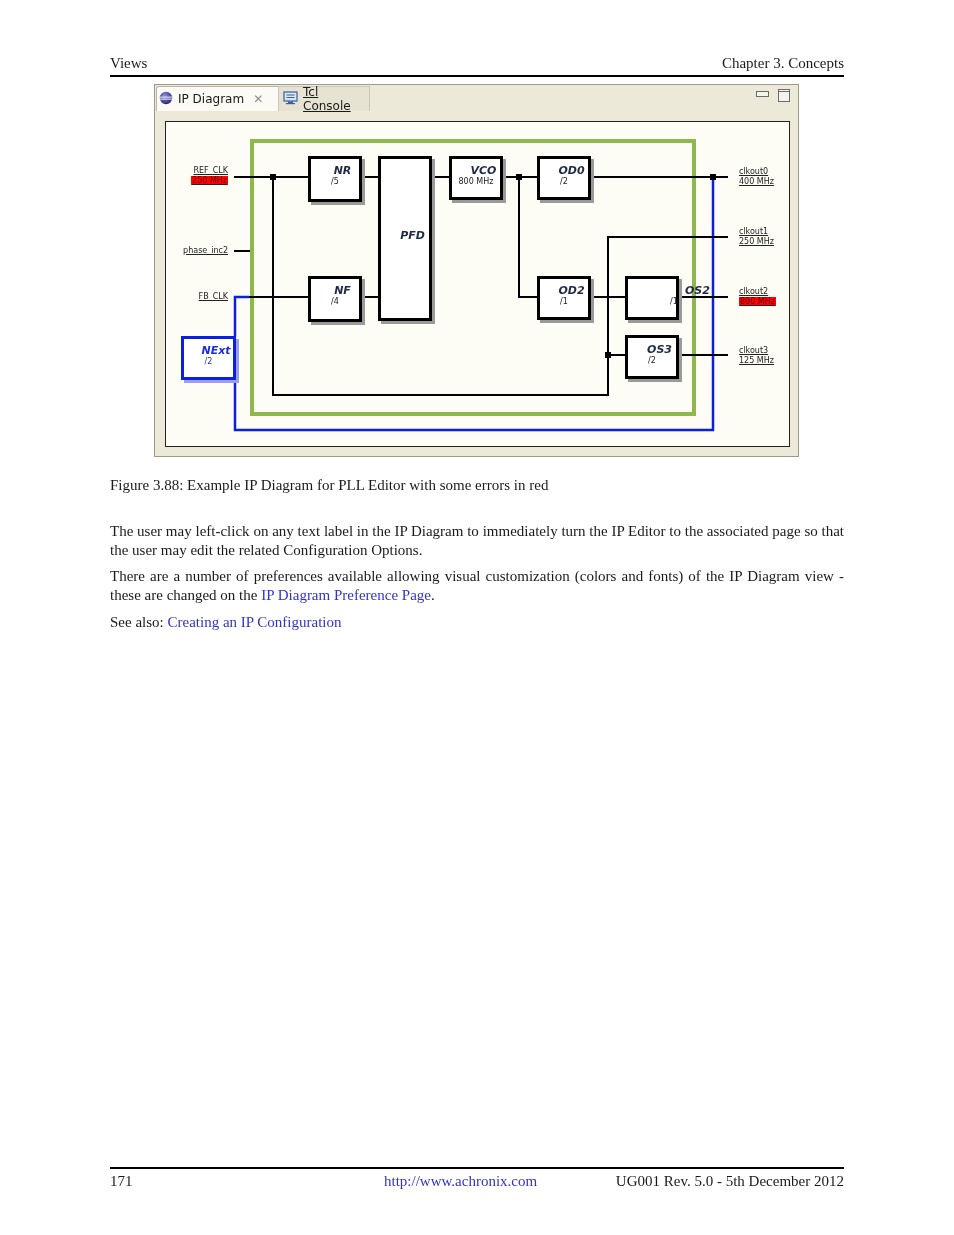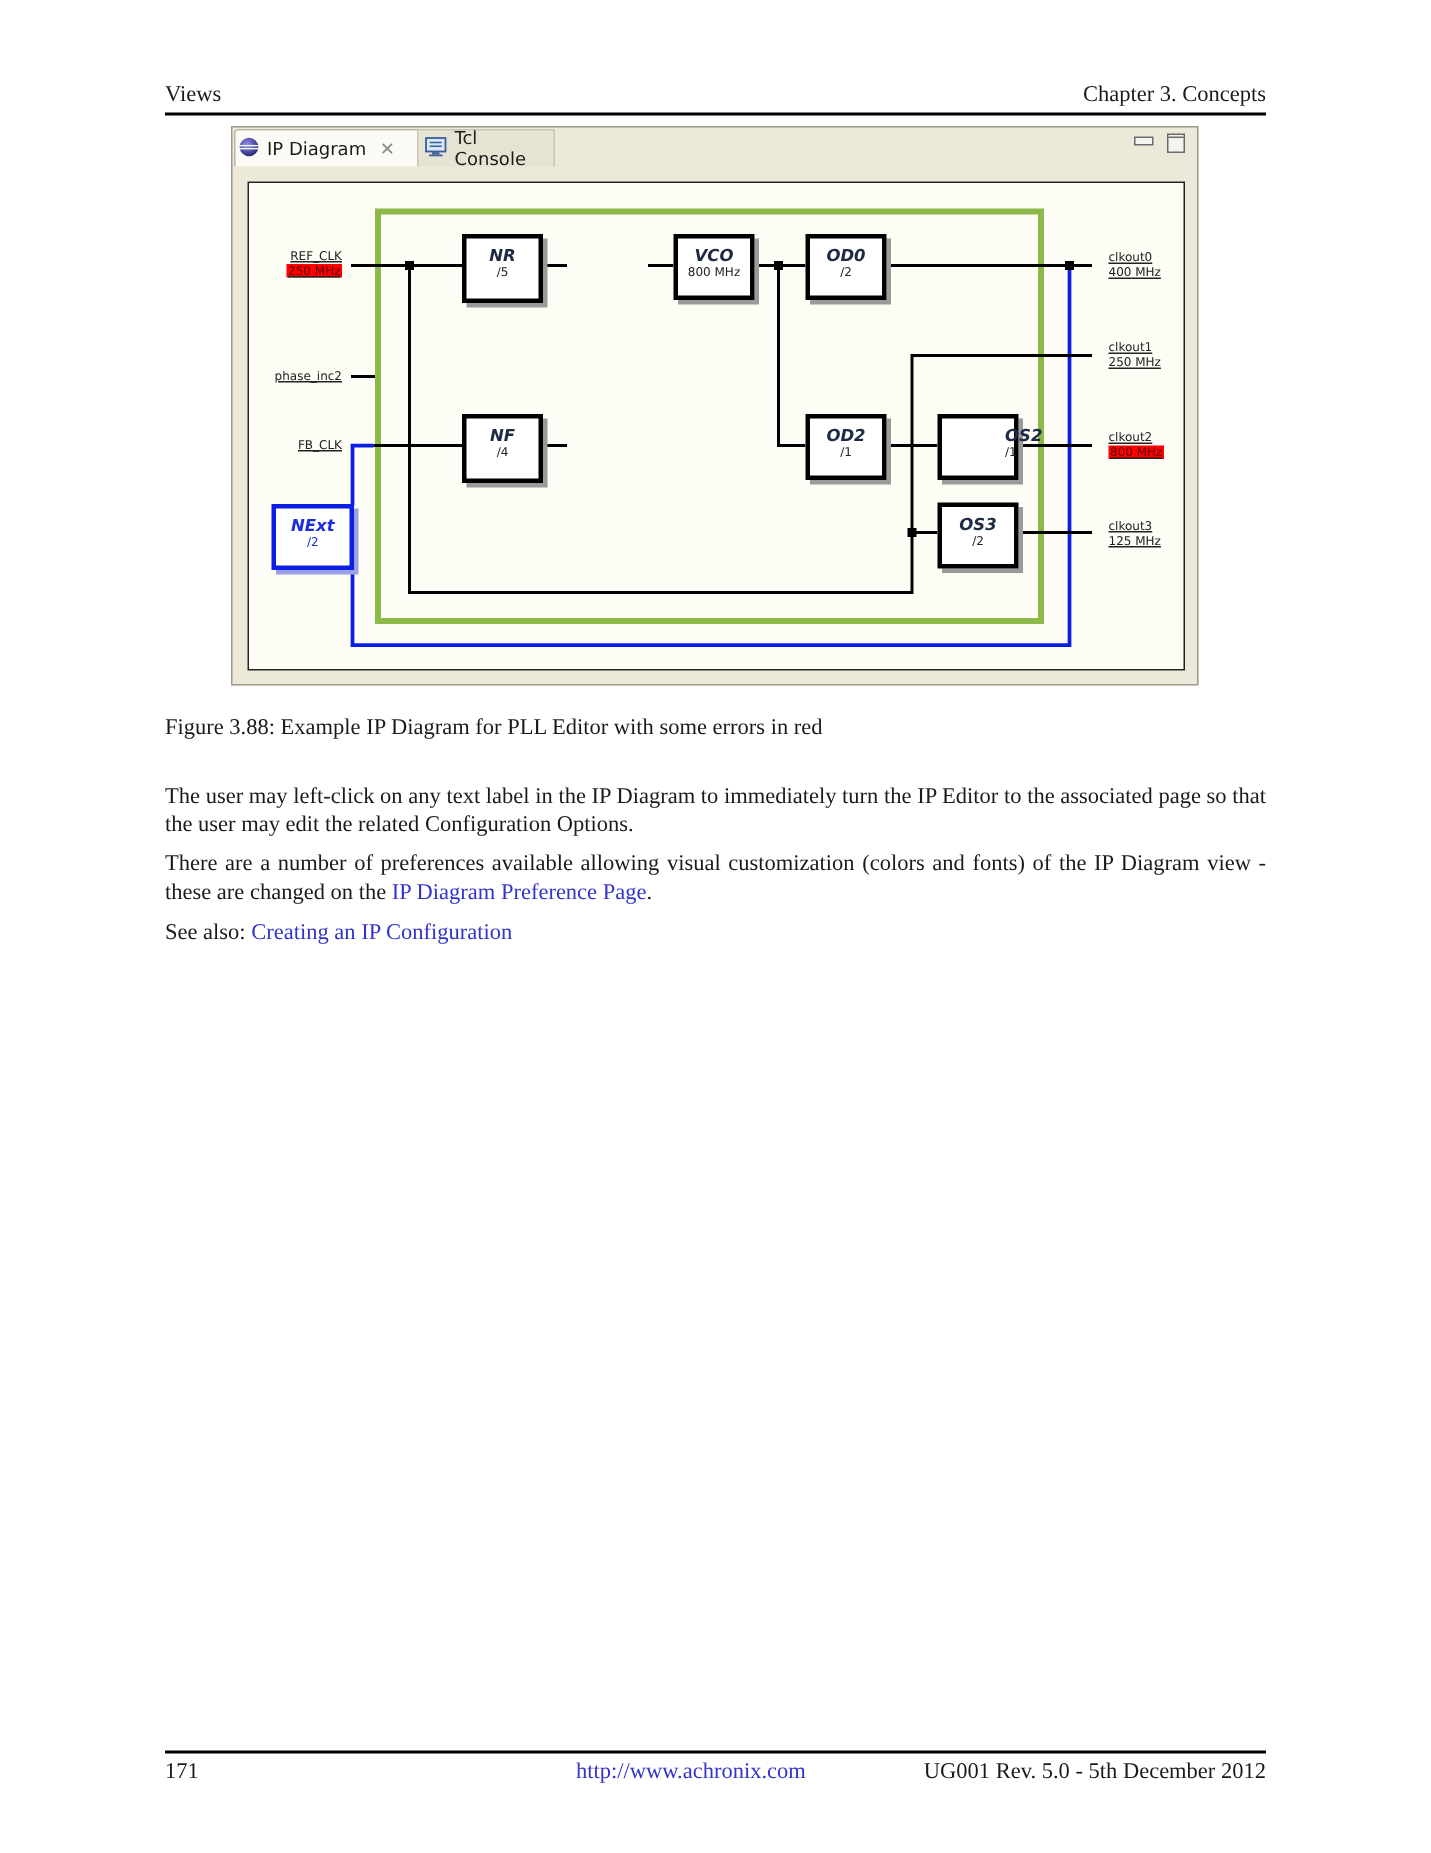--- a/index.html
+++ b/index.html
@@ -15,36 +15,36 @@
   
   .view { position: absolute; left: 154px; top: 84px; width: 645px; height: 373px;
           background: #ece9d8; border: 1px solid #9d9a8c; box-sizing: border-box;
           font-family: "DejaVu Sans", "Liberation Sans", sans-serif; }
   .tabbar { position: absolute; left: 0; top: 0; width: 100%; height: 27px; }
   .tab { position: absolute; top: 1px; height: 25px; box-sizing: border-box;
          font-size: 12px; color: #1a1a1a; display: flex; align-items: center; }
   .tab-active { left: 1px; width: 136px; background: #fbfaf4; border: 1px solid #b9b6a8; border-bottom: none;
                 border-radius: 3px 3px 0 0; padding-left: 2px; text-align: right; }
   .tab-inactive { left: 123px; width: 92px; background: #e6e3d3; border: 1px solid #c9c6b5; border-bottom: none;
-                  padding-left: 4px; }
+                  padding-left: 4px; text-decoration: underline; }
   .tab .icon { display: inline-block; margin-right: 5px; }
   .tab .close { margin-left: 9px; color: #8a8a8a; font-size: 12px; }
   .view-controls { position: absolute; right: 8px; top: 4px; display: flex; gap: 9px; }
   .min-btn { width: 11px; height: 4px; border: 1px solid #6a6a6a; background: #f4f4ef; margin-top: 2px; }
   .max-btn { width: 10px; height: 11px; border: 1px solid #6a6a6a; background: #f4f4ef; position: relative; }
   .max-btn::before { content: ""; position: absolute; left: 0; right: 0; top: 1px; height: 1px; background: #6a6a6a; }
 
   .canvas { position: absolute; left: 10px; top: 36px; width: 625px; height: 326px;
             background: #fdfdf5; border: 1px solid #222; box-sizing: border-box; overflow: hidden; }
 
   .wires { position: absolute; left: 0; top: 0; }
 
   .block { position: absolute; background: #ffffff; border: 3px solid #000; box-sizing: border-box;
            box-shadow: 3px 3px 0 #9a9a9a; text-align: center; font-family: "DejaVu Sans", "Liberation Sans", sans-serif; }
-  .block .bname { display: block; font-weight: bold; font-style: italic; font-size: 11px; color: #1f2a44; line-height: 13px; margin-top: 5px; }
+  .block .bname { display: block; font-weight: bold; font-style: italic; font-size: 11px; color: #1f2a44; line-height: 13px; margin-top: 5px; margin-left: 15px; }
   .block .bval { display: block; font-size: 8px; color: #222; line-height: 10px; }
   .block.blue { border-color: #0a1ee6; box-shadow: 3px 3px 0 #9aa0e6; }
   .block.blue .bname { color: #1a2de0; }
   .block.blue .bval { color: #1a2de0; }
   .block.pfd .bname { margin-top: 70px; }
 
   .lbl { position: absolute; font-size: 8px; color: #222; line-height: 10px; white-space: nowrap;
          font-family: "DejaVu Sans", "Liberation Sans", sans-serif; cursor: pointer; text-decoration: underline; }
   .lbl.right { text-align: right; }
   .err { background: #ff0000; color: #5a0000; padding: 0 1px; }
@@ -162,20 +162,23 @@
     <div class="lbl right" style="left:14px; top:170px; width:48px;">FB_CLK</div>
 
     <div class="block" style="left:142px; top:34px; width:54px; height:46px;">
       <span class="bname">NR</span>
       <span class="bval">/5</span>
     </div>
     <div class="block" style="left:142px; top:154px; width:54px; height:46px;">
       <span class="bname">NF</span>
       <span class="bval">/4</span>
     </div>
+    <div class="block pfd" style="left:212px; top:34px; width:54px; height:165px;">
+      <span class="bname">PFD</span>
+    </div>
     <div class="block" style="left:283px; top:34px; width:54px; height:44px;">
       <span class="bname">VCO</span>
       <span class="bval">800 MHz</span>
     </div>
     <div class="block" style="left:371px; top:34px; width:54px; height:44px;">
       <span class="bname">OD0</span>
       <span class="bval">/2</span>
     </div>
     <div class="block" style="left:371px; top:154px; width:54px; height:44px;">
       <span class="bname">OD2</span>

